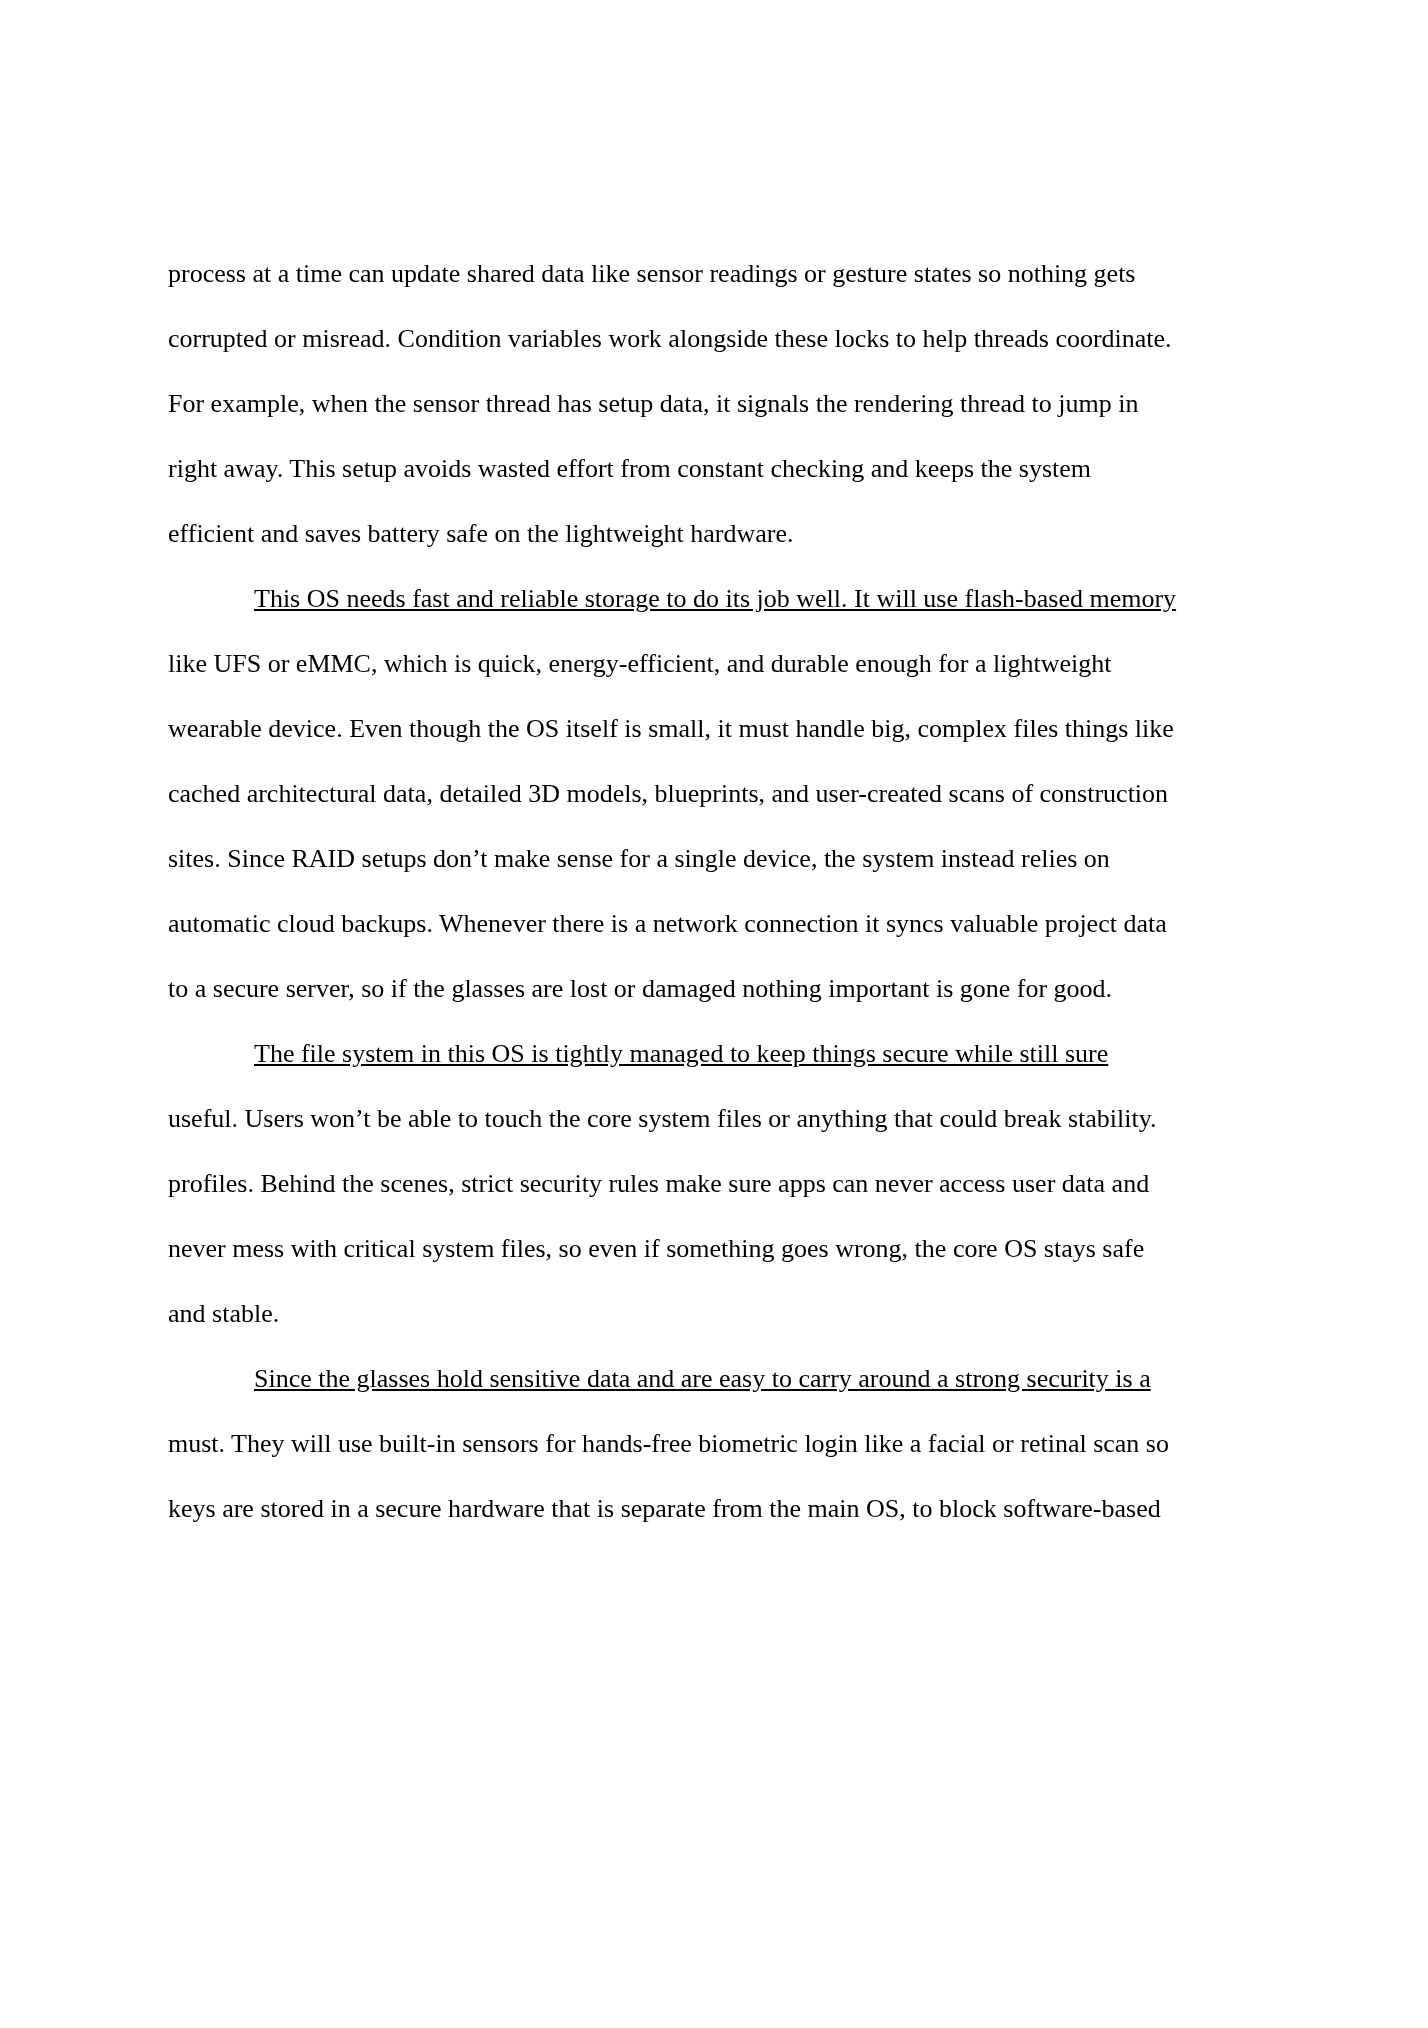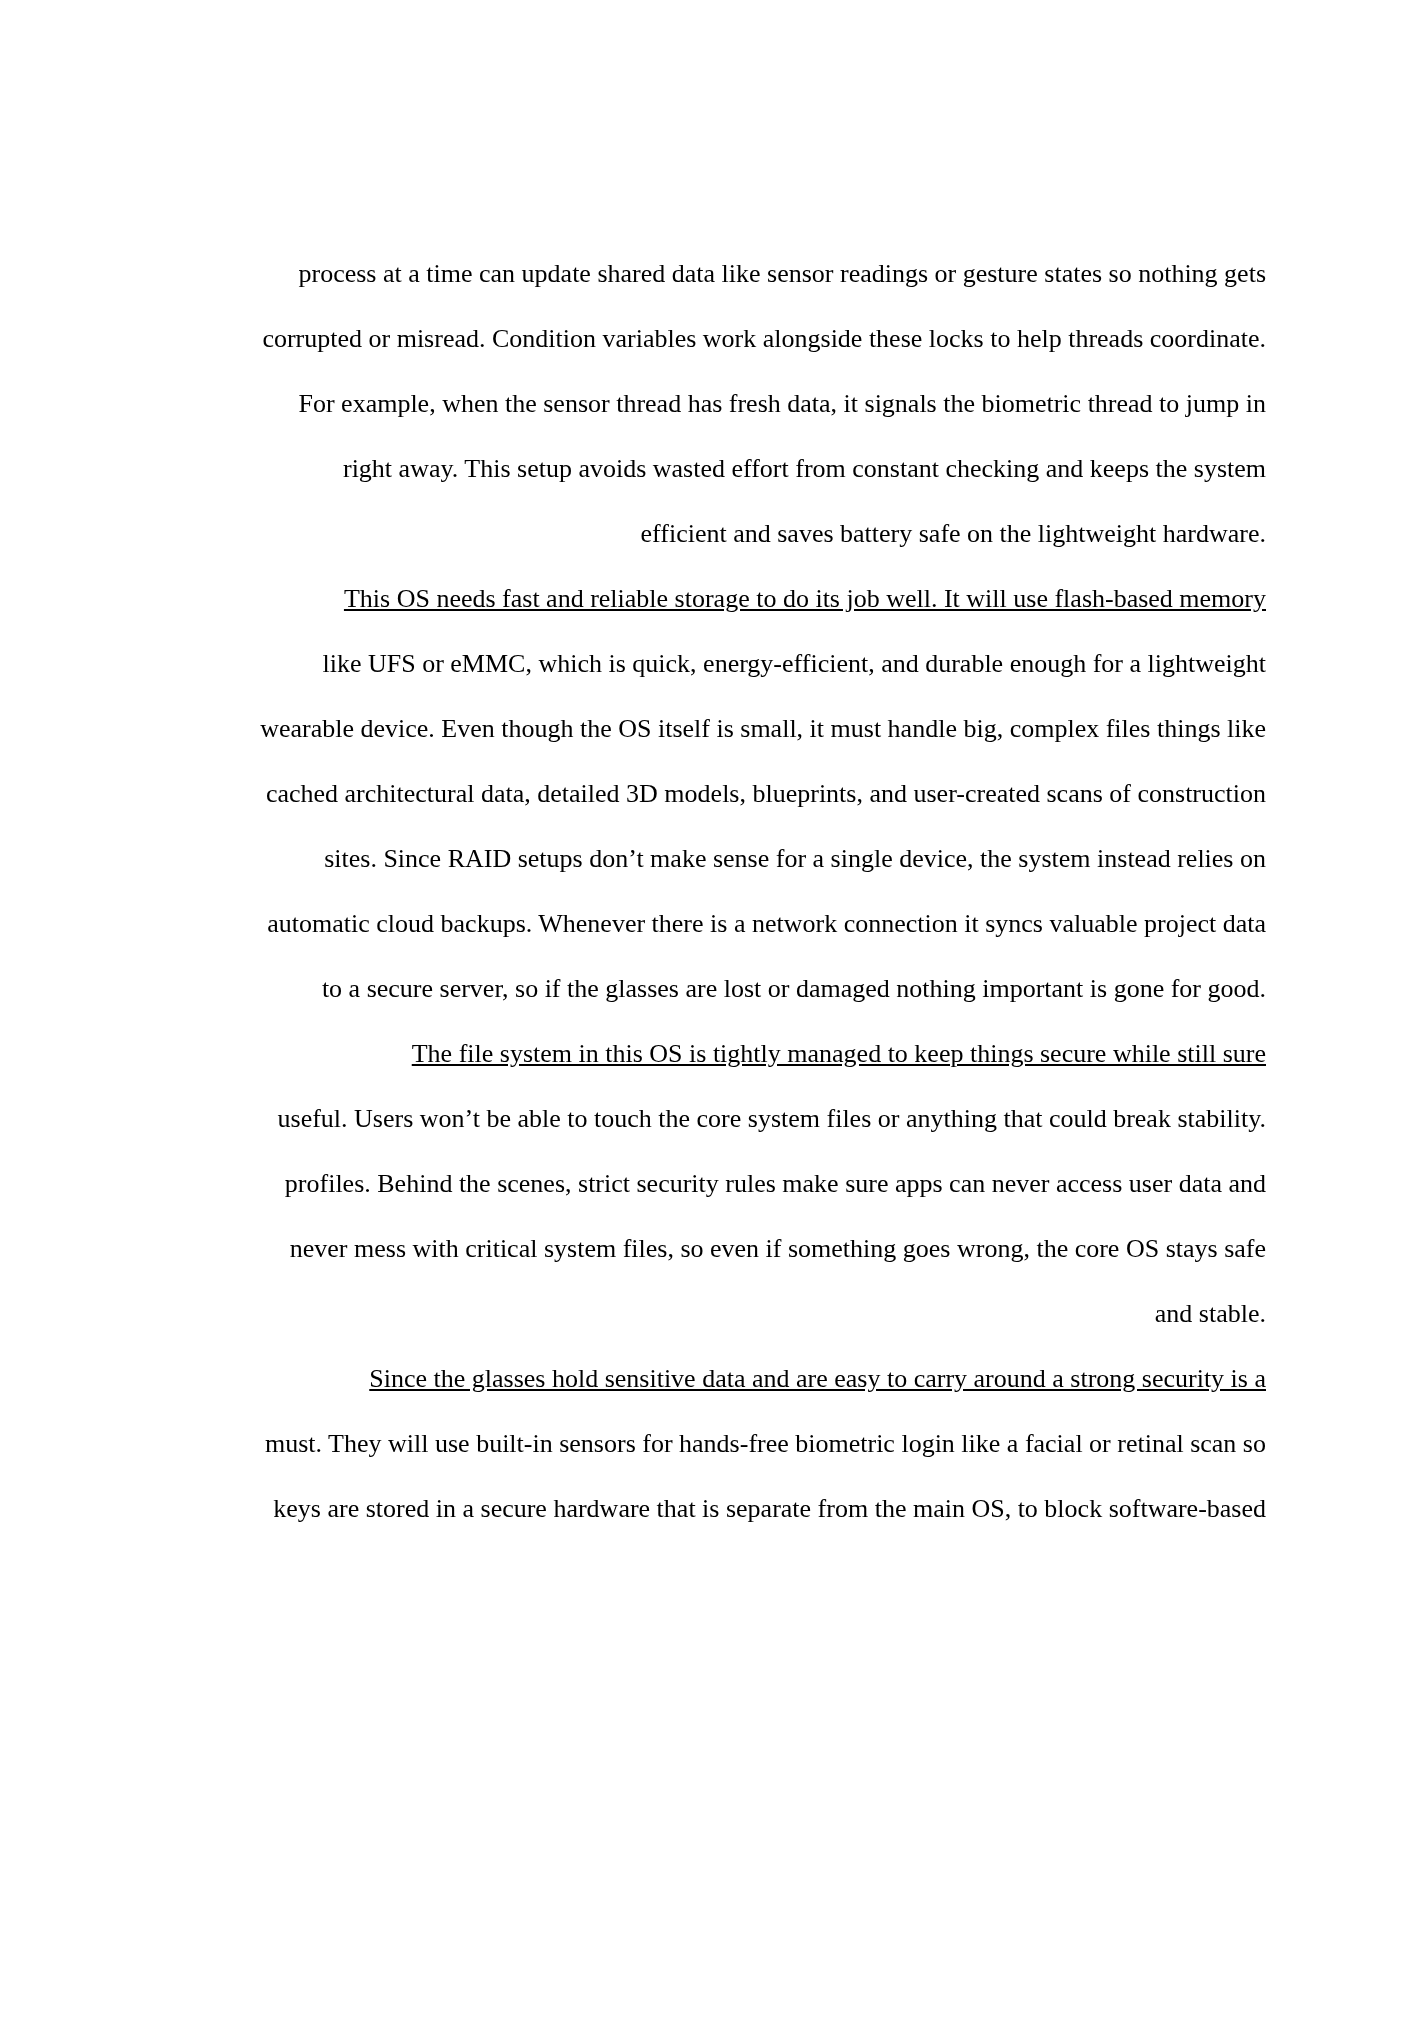--- a/index.html
+++ b/index.html
@@ -6,21 +6,20 @@
     margin: 0;
     padding: 0;
     background: #ffffff;
   }
   .page {
     position: relative;
     width: 1284px;
     height: 2028px;
     background: #ffffff;
     overflow: hidden;
-    text-align: right;
   }
   .text-block {
     position: absolute;
     left: 168px;
     top: 241px;
     width: 1098px;
   }
   .line {
     font-family: "Liberation Serif", serif;
     font-size: 26px;
@@ -35,21 +34,21 @@
     text-decoration: underline;
   }
 </style>
 </head>
 <body>
 
 <div class="page">
   <div class="text-block">
       <div class="line">process at a time can update shared data like sensor readings or gesture states so nothing gets</div>
       <div class="line">corrupted or misread. Condition variables work alongside these locks to help threads coordinate.</div>
-      <div class="line">For example, when the sensor thread has fresh data, it signals the biometric thread to jump in</div>
+      <div class="line">For example, when the sensor thread has setup data, it signals the rendering thread to jump in</div>
       <div class="line">right away. This setup avoids wasted effort from constant checking and keeps the system</div>
       <div class="line">efficient and saves battery safe on the lightweight hardware.</div>
       <div class="line indent">This OS needs fast and reliable storage to do its job well. It will use flash-based memory</div>
       <div class="line">like UFS or eMMC, which is quick, energy-efficient, and durable enough for a lightweight</div>
       <div class="line">wearable device. Even though the OS itself is small, it must handle big, complex files things like</div>
       <div class="line">cached architectural data, detailed 3D models, blueprints, and user-created scans of construction</div>
       <div class="line">sites. Since RAID setups don’t make sense for a single device, the system instead relies on</div>
       <div class="line">automatic cloud backups. Whenever there is a network connection it syncs valuable project data</div>
       <div class="line">to a secure server, so if the glasses are lost or damaged nothing important is gone for good.</div>
       <div class="line indent">The file system in this OS is tightly managed to keep things secure while still sure</div>

